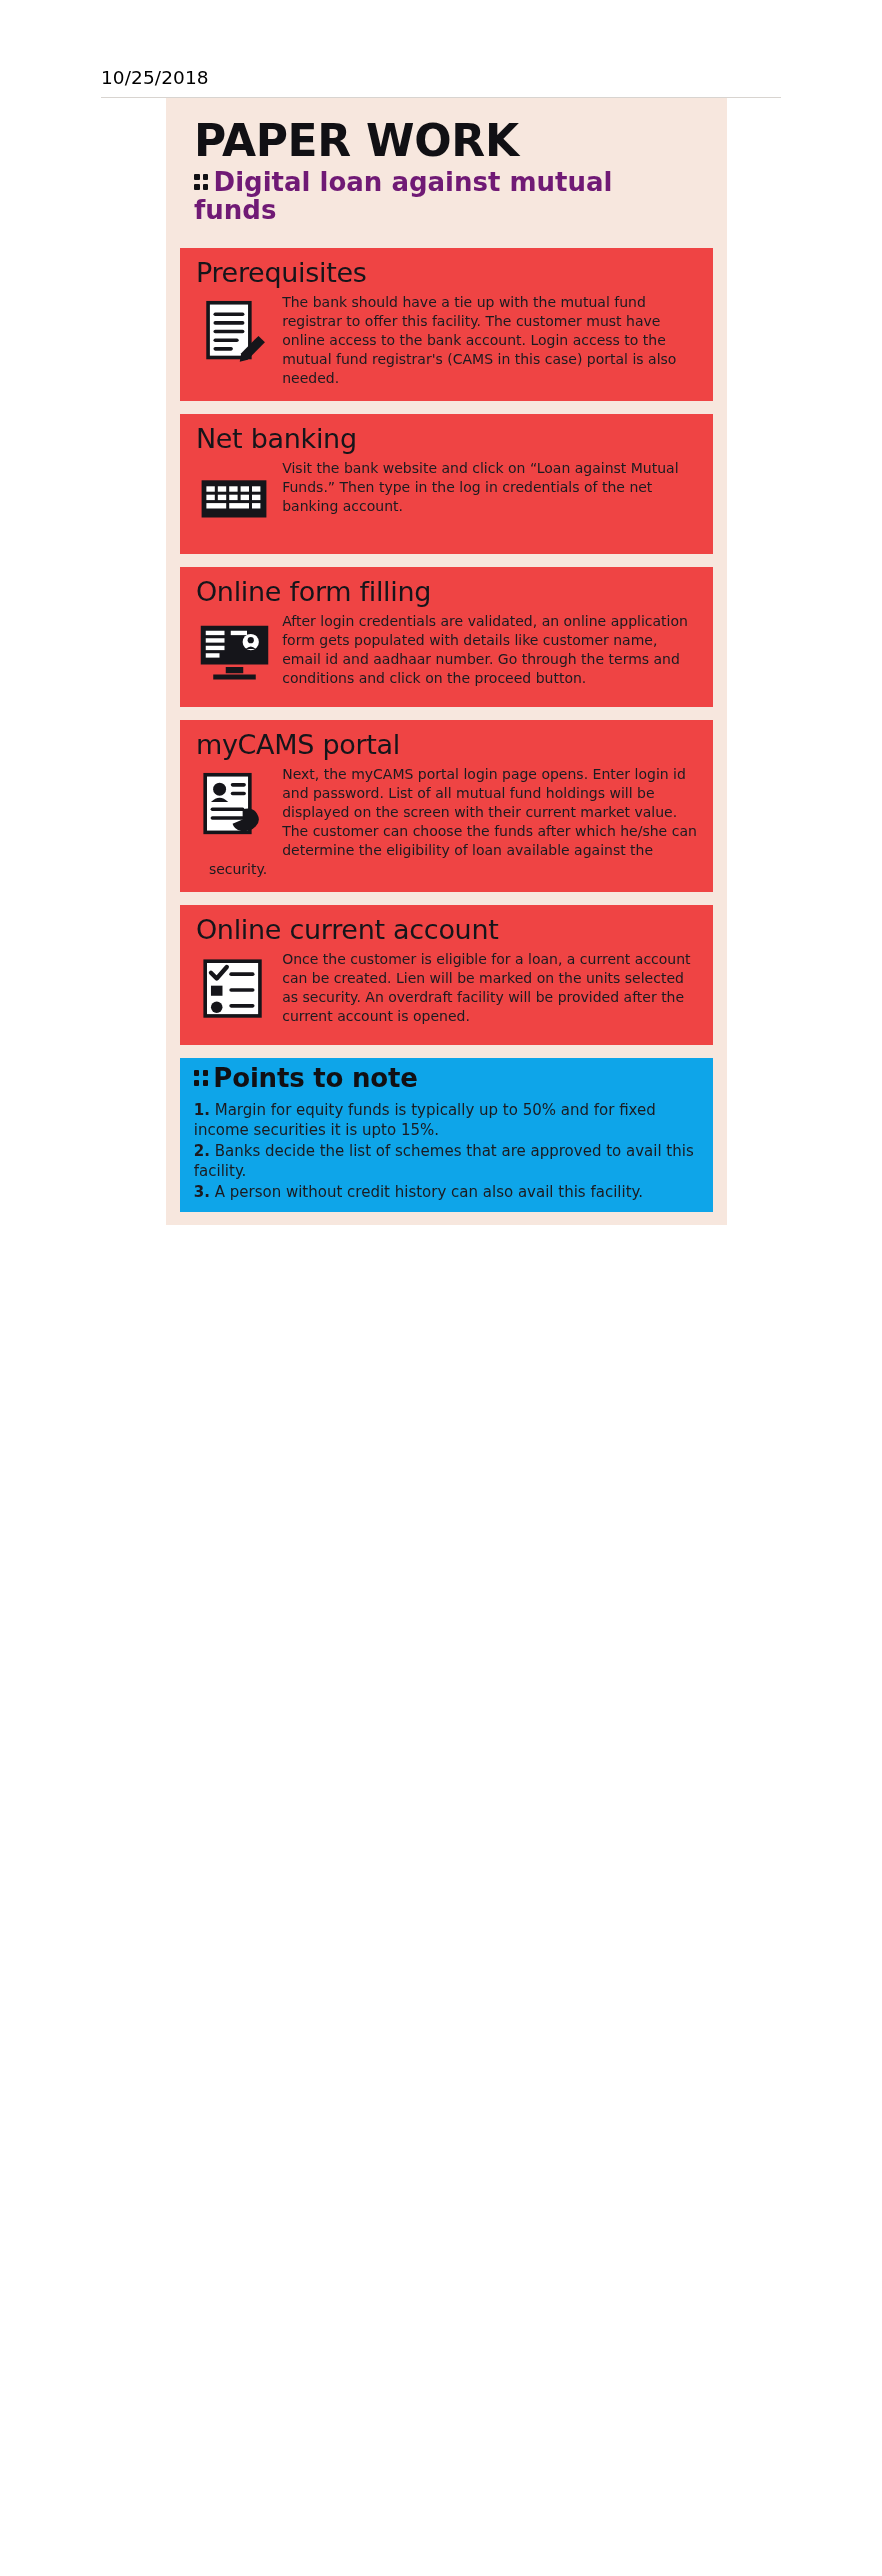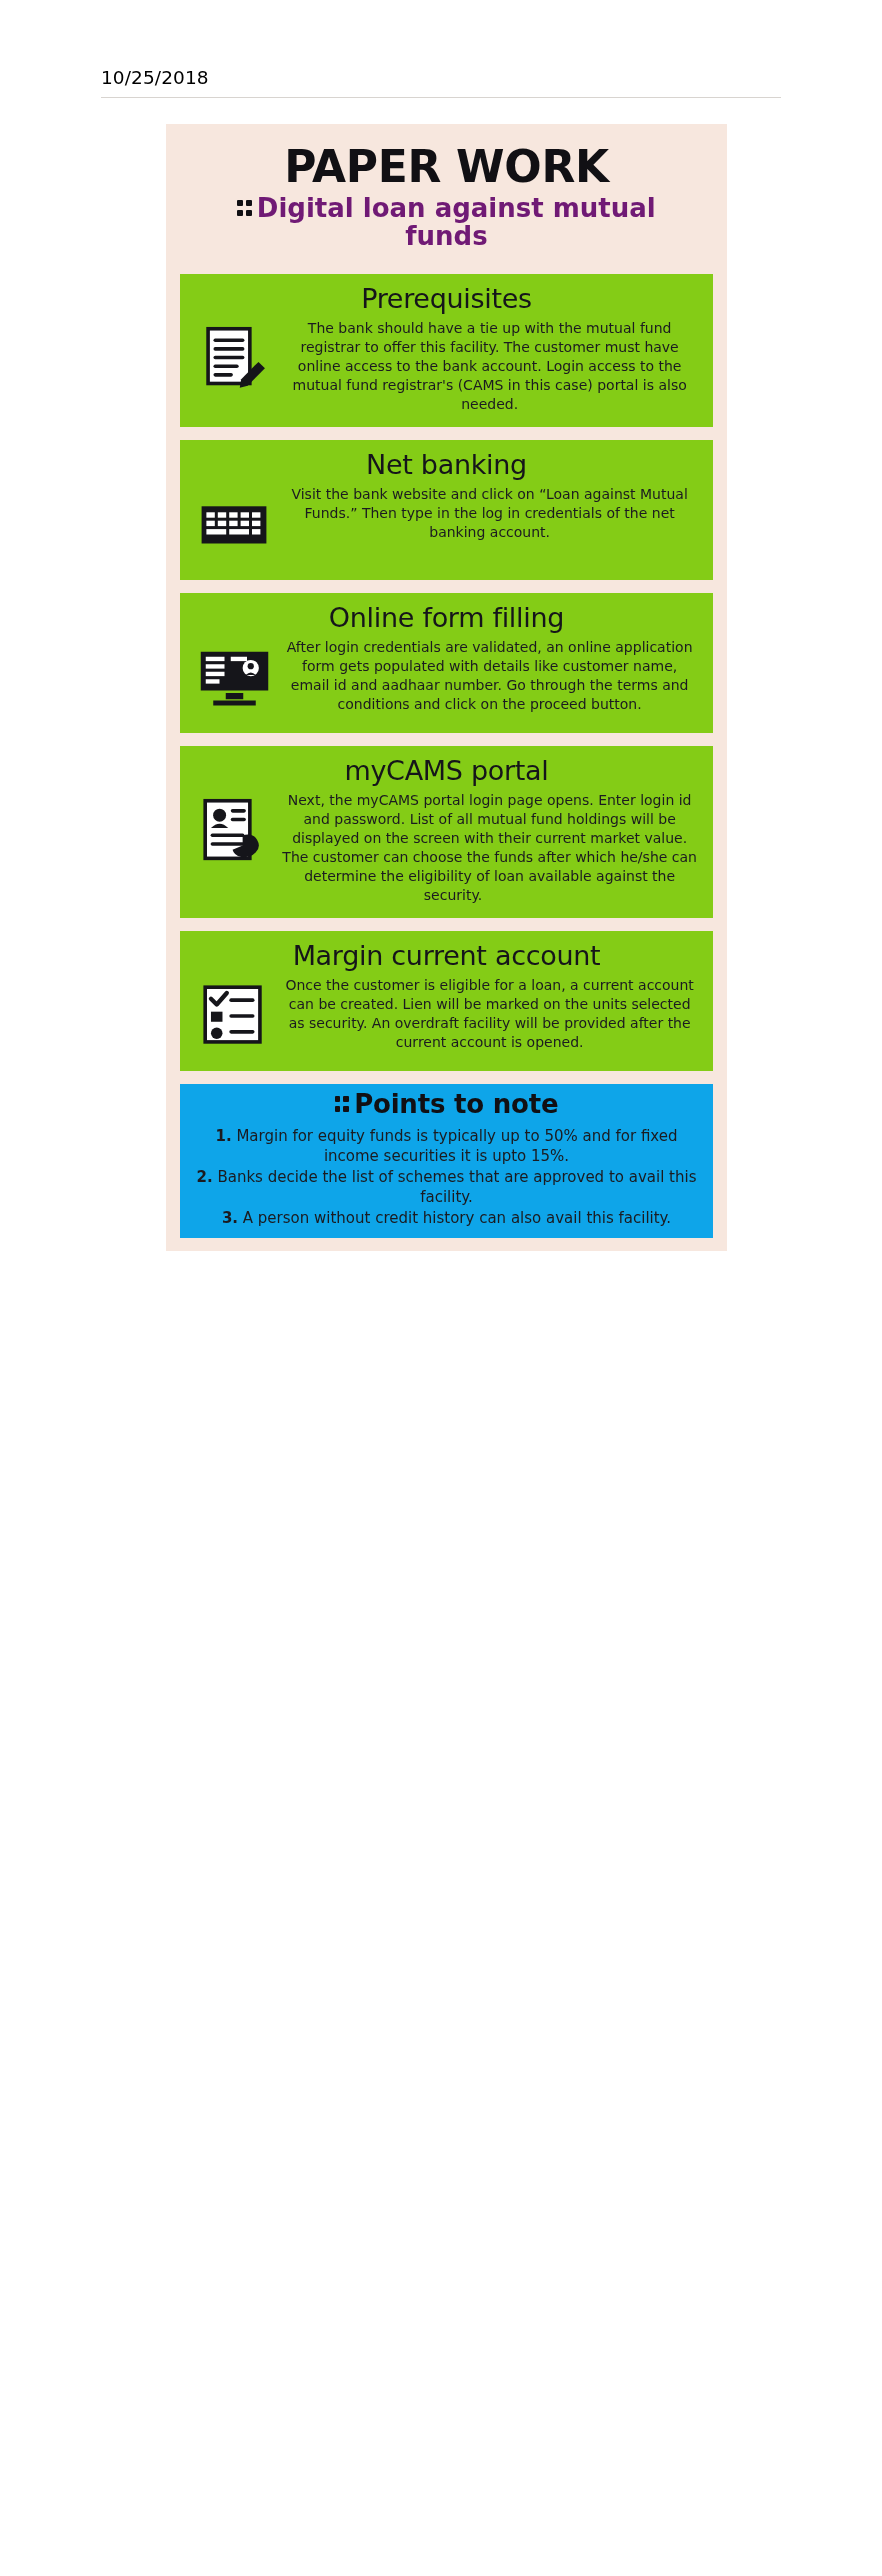--- a/index.html
+++ b/index.html
@@ -36,26 +36,25 @@
     left: 101px;
     right: 101px;
     top: 97px;
     border-top: 1px solid #d8d4d0;
   }
 
   
   .article {
     position: absolute;
     left: 166px;
-    top: 124px;
+    top: 98px;
     width: 561px;
     background: #f7e7de;
     padding: 0 0 13.4px 0;
     box-sizing: border-box;
-    text-align: center;
   }
 
   .hed-wrap {
     padding: 20.6px 28px 4.1px 28px;
   }
   h1.hed {
     margin: 0 0 6.2px 0;
     font-family: "DejaVu Sans", sans-serif;
     font-weight: bold;
     font-size: 44px;
@@ -98,21 +97,21 @@
     line-height: 1.38;
     color: #1b1b20;
     padding-right: 5.2px;
   }
 
   
   .cards {
     padding: 11.3px 14.4px 0 14.4px;
   }
   .card {
-    background: #84cc16;
+    background: #ef4444;
     margin: 0 0 12.4px 0;
     padding: 11.3px 15.5px 13.4px 15.5px;
     box-sizing: border-box;
   }
   .card h2 {
     margin: 0 0 6.2px 0;
     font-size: 27px;
     line-height: 1.02;
     font-weight: normal;
     color: #15151a;
@@ -259,21 +258,21 @@
               <line x1="20" y1="68" x2="62" y2="68"></line>
             </g>
             <path d="M62 56 q14 -4 20 6 q6 10 -2 18 q-8 8 -20 6 q-10 -2 -12 -10 l14 -6 z" fill="#15151a"></path>
           </svg>
         </div>
         <div class="body">Next, the myCAMS portal login page opens. Enter login id and password. List of all mutual fund holdings will be displayed on the screen with their current market value. The customer can choose the funds after which he/she can determine the eligibility of loan available against the security.</div>
         <div class="clear"></div>
       </div>
 
       <div class="card">
-        <h2>Margin current account</h2>
+        <h2>Online current account</h2>
         <div class="icon-box">
           <svg width="72" height="72" viewBox="0 0 100 100">
             <rect x="10" y="10" width="76" height="76" fill="#ffffff" stroke="#15151a" stroke-width="5"></rect>
             <path d="M18 26 l8 8 l14 -16" fill="none" stroke="#15151a" stroke-width="6" stroke-linecap="round" stroke-linejoin="round"></path>
             <rect x="18" y="44" width="16" height="14" fill="#15151a"></rect>
             <circle cx="26" cy="74" r="8" fill="#15151a"></circle>
             <g stroke="#15151a" stroke-width="5" stroke-linecap="round">
               <line x1="46" y1="28" x2="76" y2="28"></line>
               <line x1="46" y1="50" x2="76" y2="50"></line>
               <line x1="46" y1="72" x2="76" y2="72"></line>

